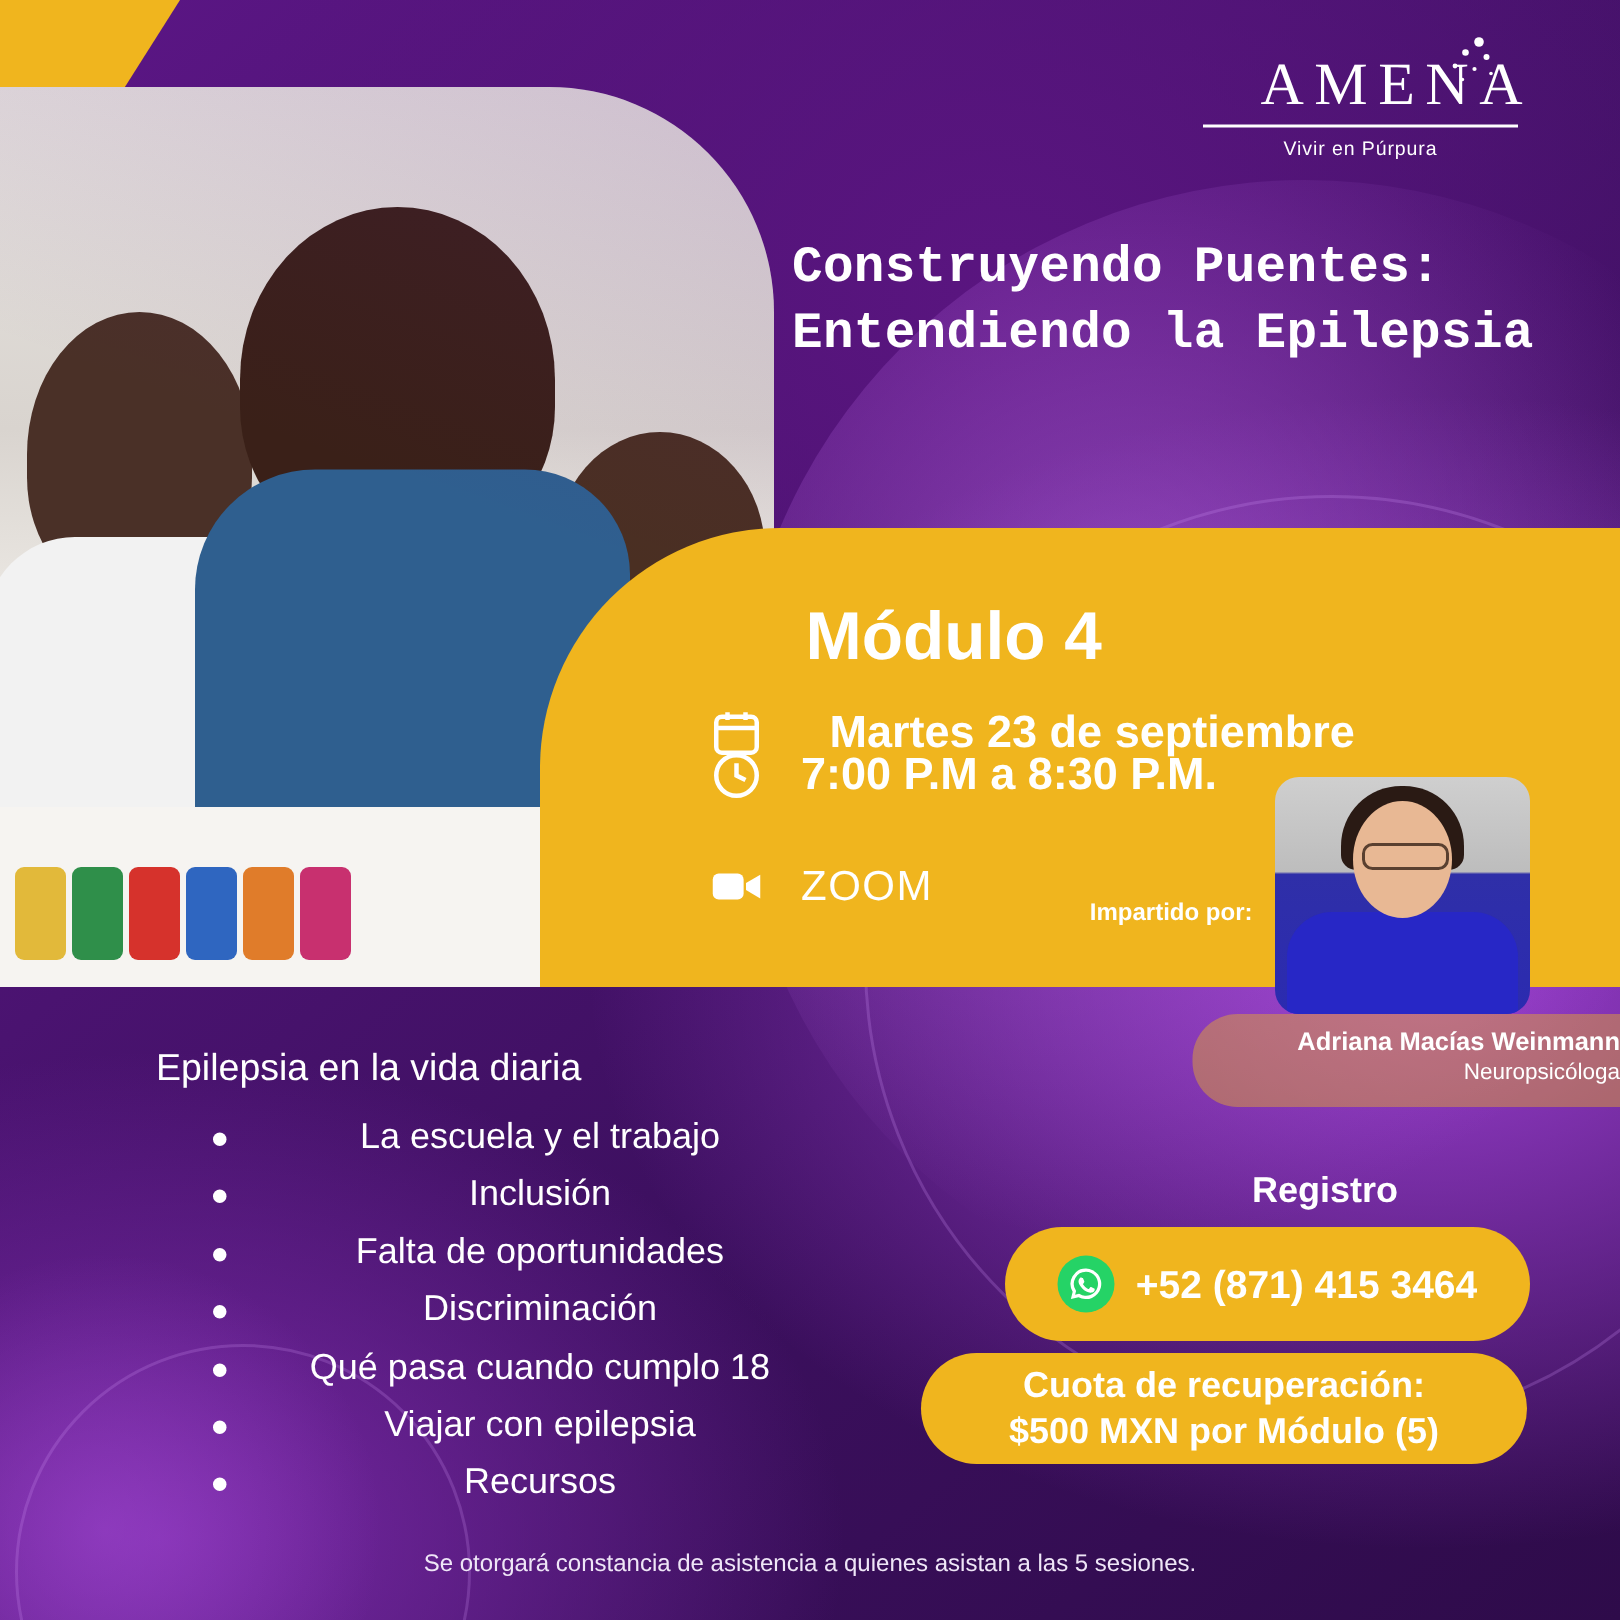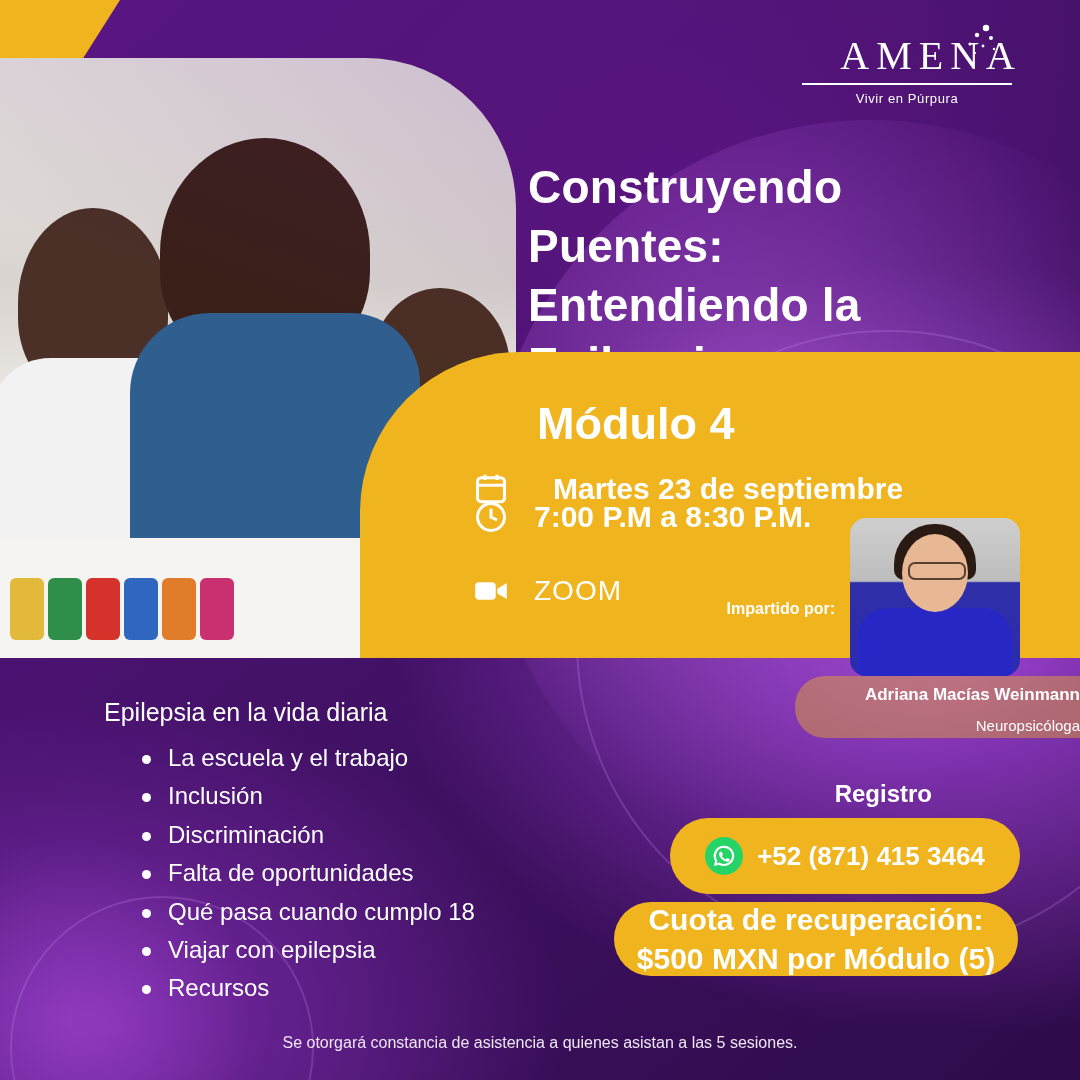--- a/index.html
+++ b/index.html
@@ -57,21 +57,21 @@
   .photo-scrim{position:absolute;inset:0;background:linear-gradient(200deg,rgba(90,20,130,.18) 0%,rgba(90,20,130,0) 45%);}
   
   .logo{position:absolute;right:58px;top:36px;width:230px;text-align:center;color:#fff;}
   .logo .word{font-family:"Liberation Serif",serif;font-size:40px;letter-spacing:7px;line-height:1;text-align:right;}
   .logo .rule{height:2px;background:#fff;margin:7px 10px 6px 10px;}
   .logo .tag{font-size:13px;letter-spacing:.6px;}
   .logo .sparkle{position:absolute;right:22px;top:-16px;width:54px;height:46px;}
   
   .title{
     position:absolute;left:528px;top:158px;width:520px;color:#fff;
-    font-size:46px;font-weight:bold;line-height:1.28;letter-spacing:.2px;
+    font-size:34px;font-weight:bold;line-height:1.28;letter-spacing:.2px;font-family:Liberation Mono, monospace;
   }
   
   .info-panel{
     position:absolute;left:360px;top:352px;width:720px;height:306px;
     background:#f0b51e;border-top-left-radius:160px;
   }
   .module{position:absolute;left:537px;top:398px;color:#fff;font-size:45px;font-weight:bold;}
   .info-row{position:absolute;left:470px;color:#fff;display:flex;align-items:center;gap:22px;}
   .r1{top:468px;gap:41px;}
   .r2{top:496px;}
@@ -87,36 +87,36 @@
   .sp-head{position:absolute;left:52px;top:16px;width:66px;height:78px;border-radius:50%;background:#e8b894;}
   .sp-hair{position:absolute;left:44px;top:6px;width:82px;height:56px;border-radius:40px 40px 10px 10px;background:#2a1a14;}
   .sp-body{position:absolute;left:8px;top:90px;width:154px;height:80px;background:#2727c6;border-radius:30px 30px 0 0;}
   .sp-glass{position:absolute;left:58px;top:44px;width:54px;height:14px;border:2px solid #5a4030;border-radius:7px;}
   .speaker-caption{
     position:absolute;right:0;top:676px;width:285px;height:62px;
     background:rgba(240,181,30,.42);border-top-left-radius:30px;border-bottom-left-radius:30px;
     color:#fff;text-align:right;padding-top:9px;box-sizing:border-box;
   }
   .speaker-caption .nm{font-size:17px;font-weight:bold;}
-  .speaker-caption .role{font-size:15px;margin-top:12px;}
+  .speaker-caption .role{font-size:15px;margin-top:1px;}
   .impartido{position:absolute;right:245px;top:600px;color:#fff;font-size:16px;font-weight:bold;}
   
   .topics{position:absolute;left:104px;top:698px;width:460px;color:#fff;}
   .topics .head{font-size:25px;margin-bottom:8px;}
-  .topics ul{list-style:none;margin:12px;padding:0 0 0 26px;}
+  .topics ul{list-style:none;margin:12px;padding:0 0 0 26px;text-align:center;}
   .topics li{font-size:24px;line-height:1.6;position:relative;padding-left:26px;}
   .topics li::before{content:"";position:absolute;left:0;top:16px;width:9px;height:9px;border-radius:50%;background:#fff;}
   
   .registro-title{position:absolute;right:148px;top:780px;color:#fff;font-size:24px;font-weight:bold;}
   .pill{
     position:absolute;background:#f0b51e;border-radius:40px;color:#fff;
     display:flex;align-items:center;justify-content:center;font-weight:bold;box-sizing:border-box;
   }
   .pill-phone{right:60px;top:818px;width:350px;height:76px;gap:14px;font-size:26px;}
-  .pill-cuota{right:62px;top:902px;width:404px;height:74px;font-size:30px;line-height:1.3;text-align:center;padding:0 14px;align-items:center;}
+  .pill-cuota{right:62px;top:902px;width:404px;height:74px;font-size:24px;line-height:1.3;text-align:center;padding:0 14px;align-items:center;}
   .wa{width:38px;height:38px;border-radius:50%;background:#25d366;display:flex;align-items:center;justify-content:center;}
   .footnote{position:absolute;left:0;right:0;bottom:28px;text-align:center;color:#efe6f7;font-size:16px;}
 </style>
 </head>
 <body>
 
 <div id="poster">
 
   <div class="swirl sw1"></div>
   <div class="swirl sw2"></div>
@@ -209,22 +209,22 @@
   <div class="speaker-caption">
     <div class="nm">Adriana Macías Weinmann</div>
     <div class="role">Neuropsicóloga</div>
   </div>
 
   <div class="topics">
     <div class="head">Epilepsia en la vida diaria</div>
     <ul>
       <li>La escuela y el trabajo</li>
       <li>Inclusión</li>
+      <li>Falta de oportunidades</li>
       <li>Discriminación</li>
-      <li>Falta de oportunidades</li>
       <li>Qué pasa cuando cumplo 18</li>
       <li>Viajar con epilepsia</li>
       <li>Recursos</li>
     </ul>
   </div>
 
   <div class="registro-title">Registro</div>
 
   <div class="pill pill-phone">
     <span class="wa">

